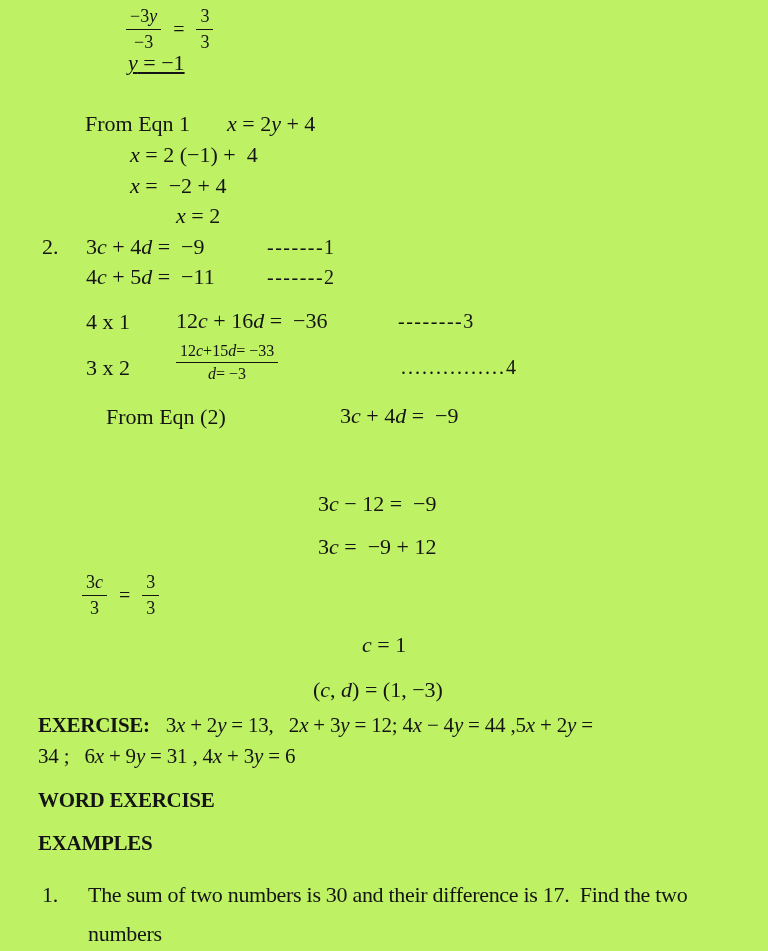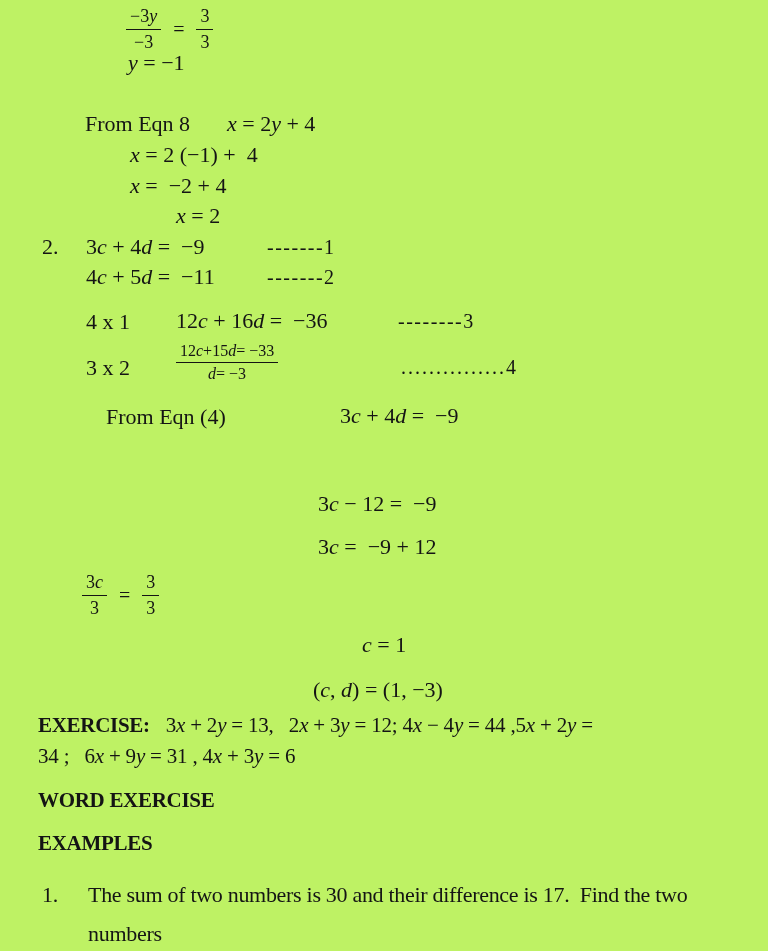--- a/index.html
+++ b/index.html
@@ -39,23 +39,23 @@
       <span class="num m f18">−3<i>y</i></span>
       <span class="den m f18">−3</span>
     </span>
     <span class="eqsign">=</span>
     <span class="frac f18">
       <span class="num m f18">3</span>
       <span class="den m f18">3</span>
     </span>
   </div>
 
-  <div class="abs m" style="left:128px;top:50px;"><i>y</i> = −1</div>
+  <div class="abs m" style="left:128px;top:50px;text-decoration:underline;"><i>y</i> = −1</div>
 
-  <div class="abs txt" style="left:85px;top:111px;">From Eqn 8</div>
+  <div class="abs txt" style="left:85px;top:111px;">From Eqn 1</div>
   <div class="abs m" style="left:227px;top:111px;"><i>x</i> = 2<i>y</i> + 4</div>
 
   <div class="abs m" style="left:130px;top:142px;"><i>x</i> = 2 (−1) +  4</div>
   <div class="abs m" style="left:130px;top:173px;"><i>x</i> =  −2 + 4</div>
   <div class="abs m" style="left:176px;top:203px;"><i>x</i> = 2</div>
 
   <div class="abs txt" style="left:42px;top:234px;">2.</div>
   <div class="abs m" style="left:86px;top:234px;">3<i>c</i> + 4<i>d</i> =  −9</div>
   <div class="abs ref" style="left:267px;top:236px;">-------1</div>
 
@@ -68,21 +68,21 @@
 
   <div class="abs txt" style="left:86px;top:355px;">3 x 2</div>
   <div class="abs" style="left:176px;top:342px;">
     <span class="frac f16">
       <span class="num m f16">12<i>c</i>+15<i>d</i>= −33</span>
       <span class="den m f16"><i>d</i>= −3</span>
     </span>
   </div>
   <div class="abs dots" style="left:401px;top:356px;">...............4</div>
 
-  <div class="abs txt" style="left:106px;top:404px;">From Eqn (4)</div>
+  <div class="abs txt" style="left:106px;top:404px;">From Eqn (2)</div>
   <div class="abs m" style="left:340px;top:403px;">3<i>c</i> + 4<i>d</i> =  −9</div>
 
   <div class="abs m" style="left:318px;top:491px;">3<i>c</i> − 12 =  −9</div>
   <div class="abs m" style="left:318px;top:534px;">3<i>c</i> =  −9 + 12</div>
 
   <div class="abs fracrow" style="left:82px;top:572px;">
     <span class="frac f18">
       <span class="num m f18">3<i>c</i></span>
       <span class="den m f18">3</span>
     </span>

